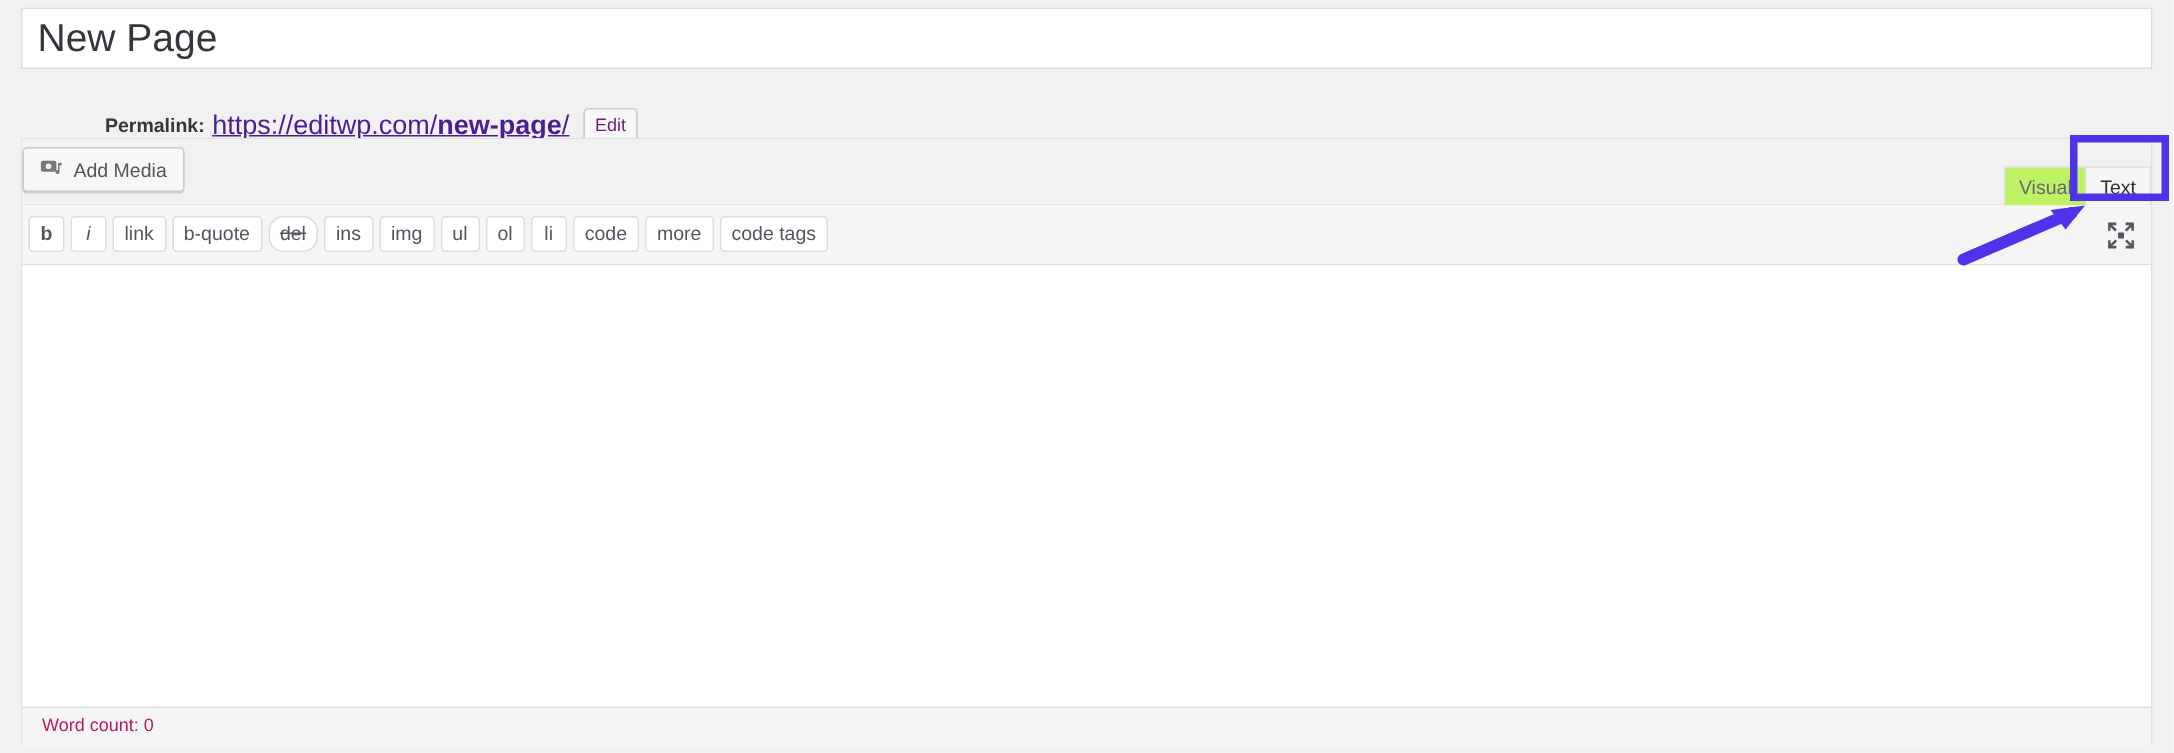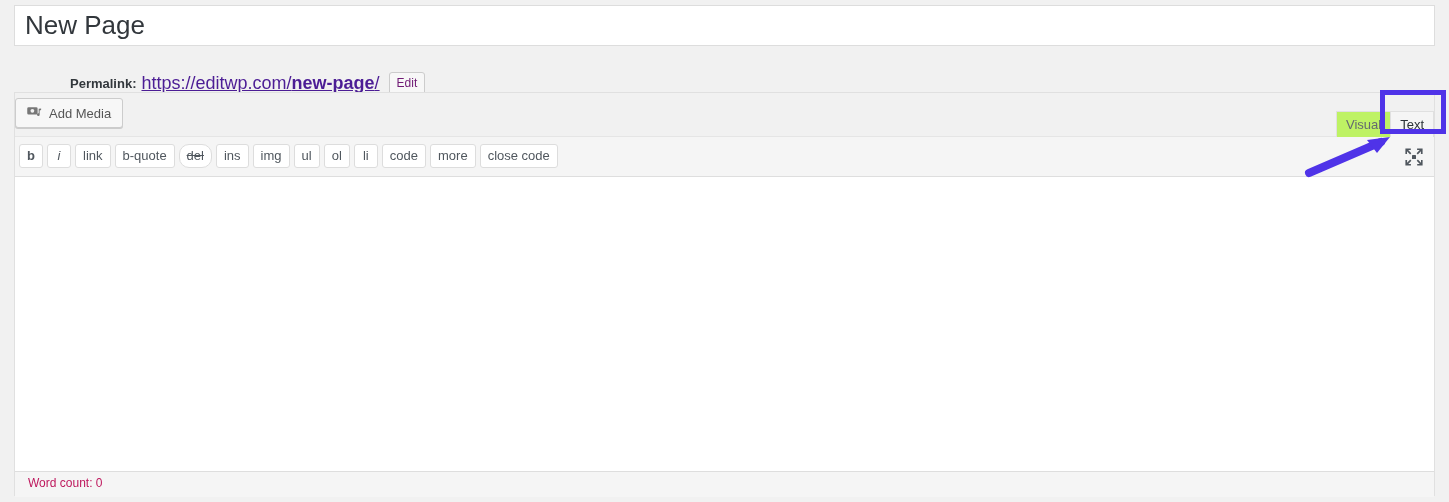--- a/index.html
+++ b/index.html
@@ -306,21 +306,21 @@
         <button class="qt-btn underline">link</button>
         <button class="qt-btn">b-quote</button>
         <button class="qt-btn strike">del</button>
         <button class="qt-btn">ins</button>
         <button class="qt-btn">img</button>
         <button class="qt-btn">ul</button>
         <button class="qt-btn">ol</button>
         <button class="qt-btn">li</button>
         <button class="qt-btn">code</button>
         <button class="qt-btn">more</button>
-        <button class="qt-btn">close code</button>
+        <button class="qt-btn">code tags</button>
       </div>
 
       <div class="fullscreen-btn">
         <svg width="22" height="22" viewBox="0 0 22 22" fill="#50575e">
           <rect x="9" y="9" width="4" height="4" rx="0.6"></rect>
           <path d="M2.4 2.4h5.4v1.7H5.2l3.1 3.1-1.2 1.2-3.1-3.1v2.6H2.4z"></path>
           <path d="M19.6 2.4v5.5h-1.7V5.3l-3.1 3.1-1.2-1.2 3.1-3.1h-2.6V2.4z"></path>
           <path d="M2.4 19.6v-5.5h1.7v2.6l3.1-3.1 1.2 1.2-3.1 3.1h2.6v1.7z"></path>
           <path d="M19.6 19.6h-5.4v-1.7h2.6l-3.1-3.1 1.2-1.2 3.1 3.1v-2.6h1.6z"></path>
         </svg>

